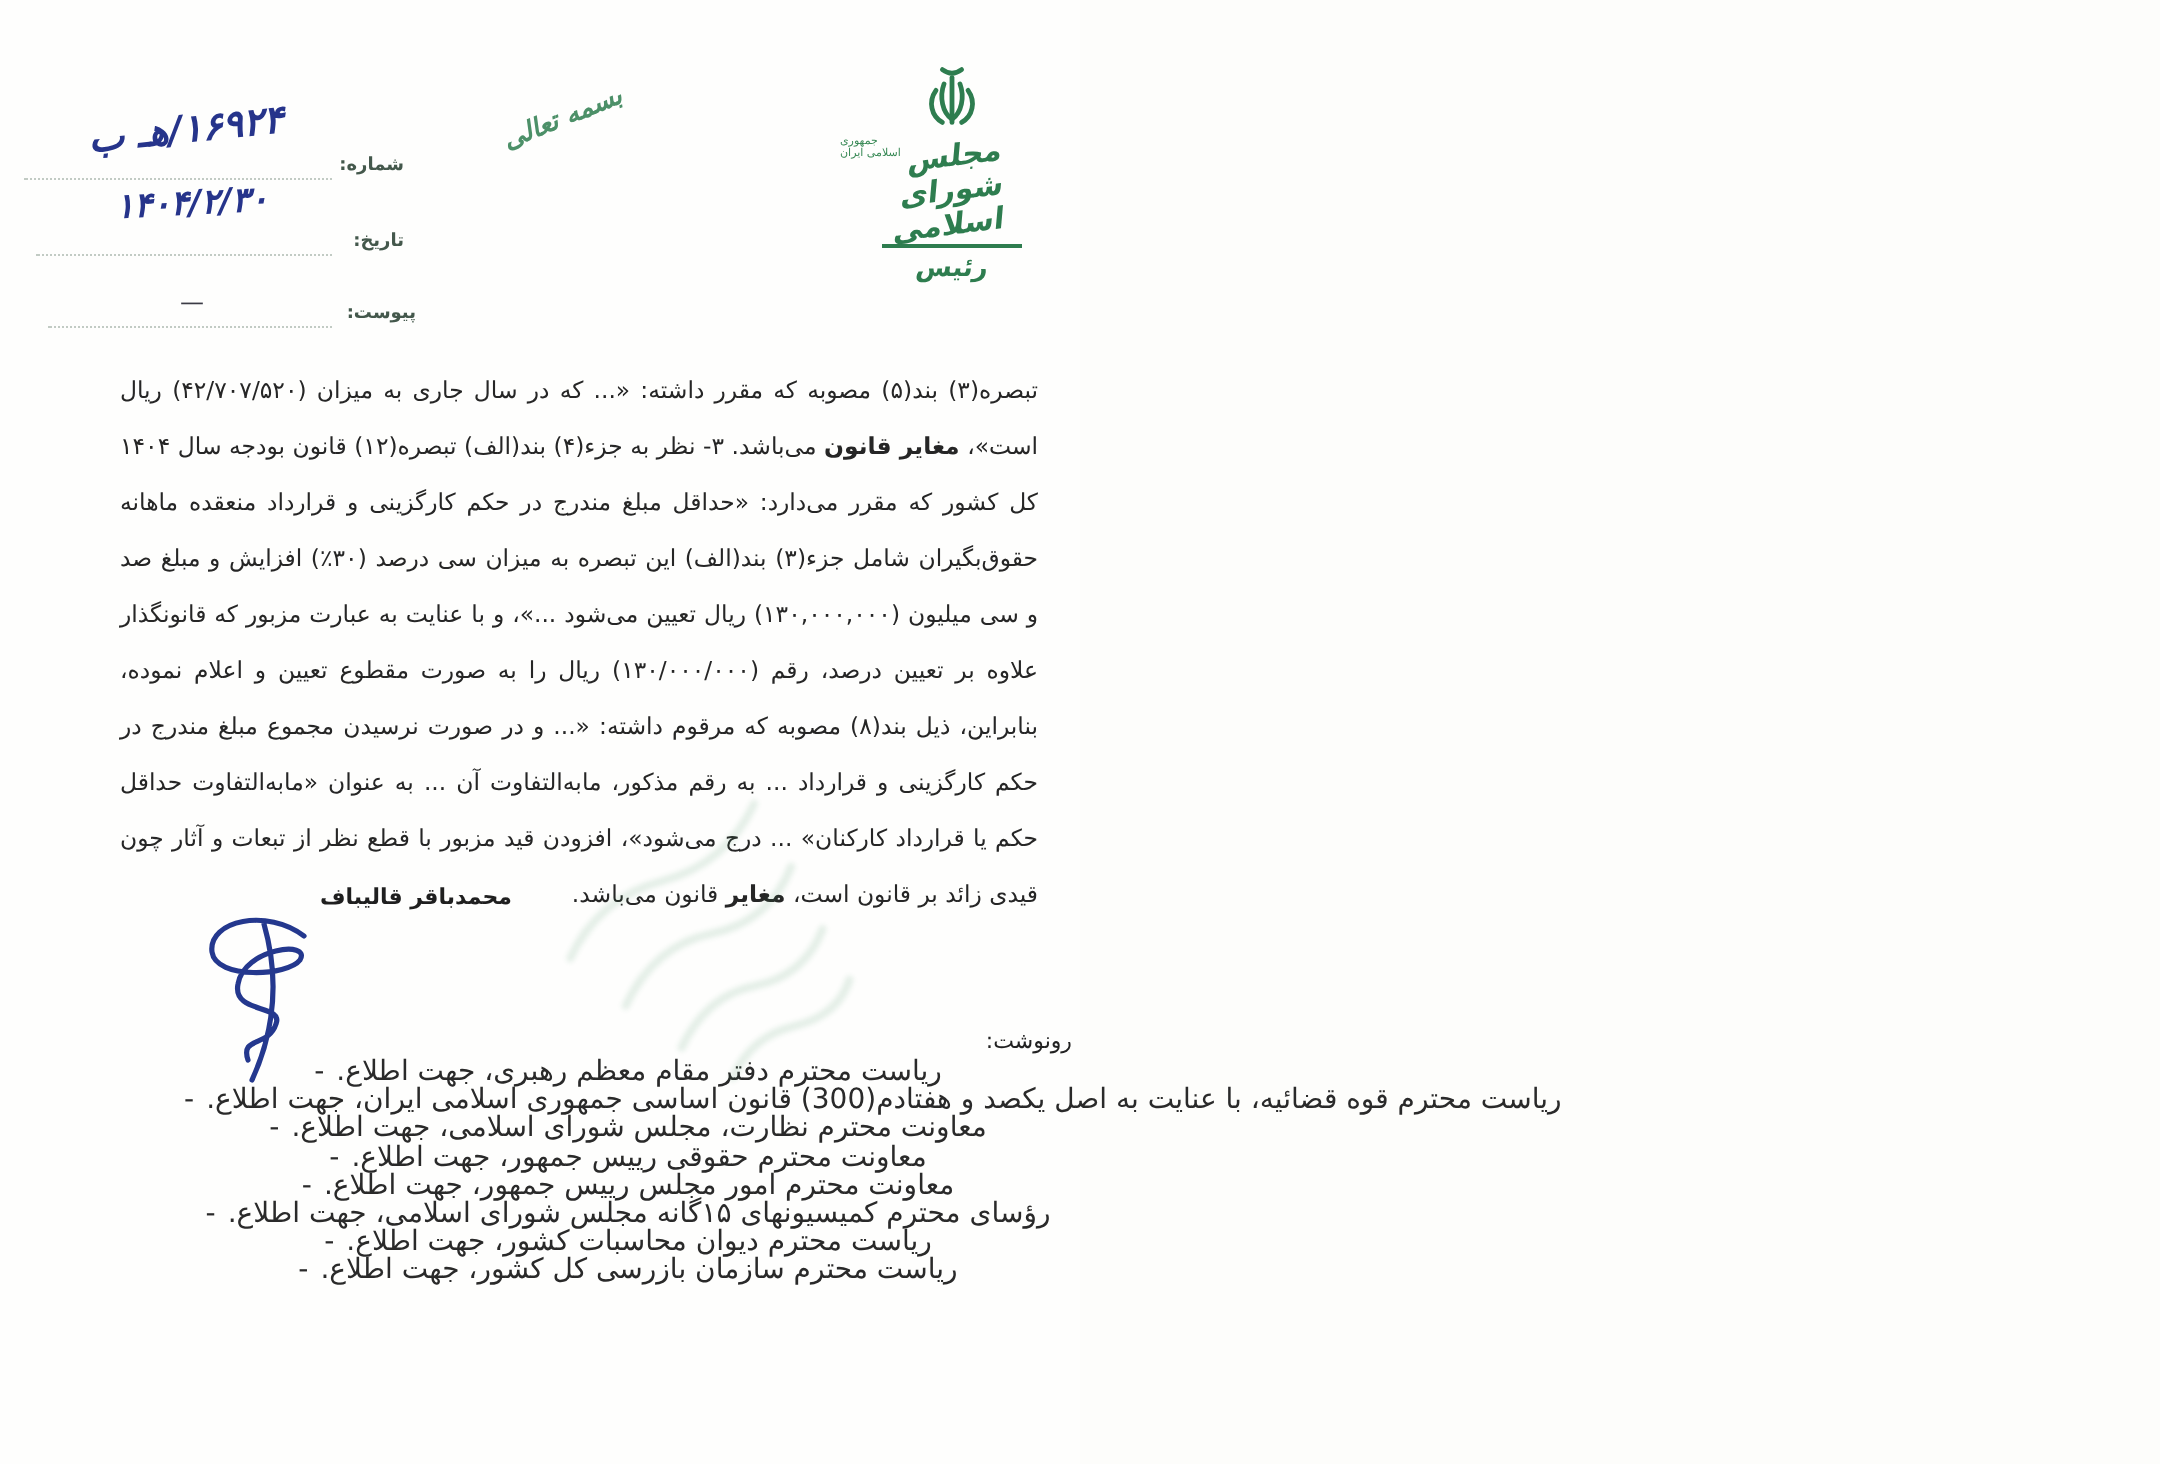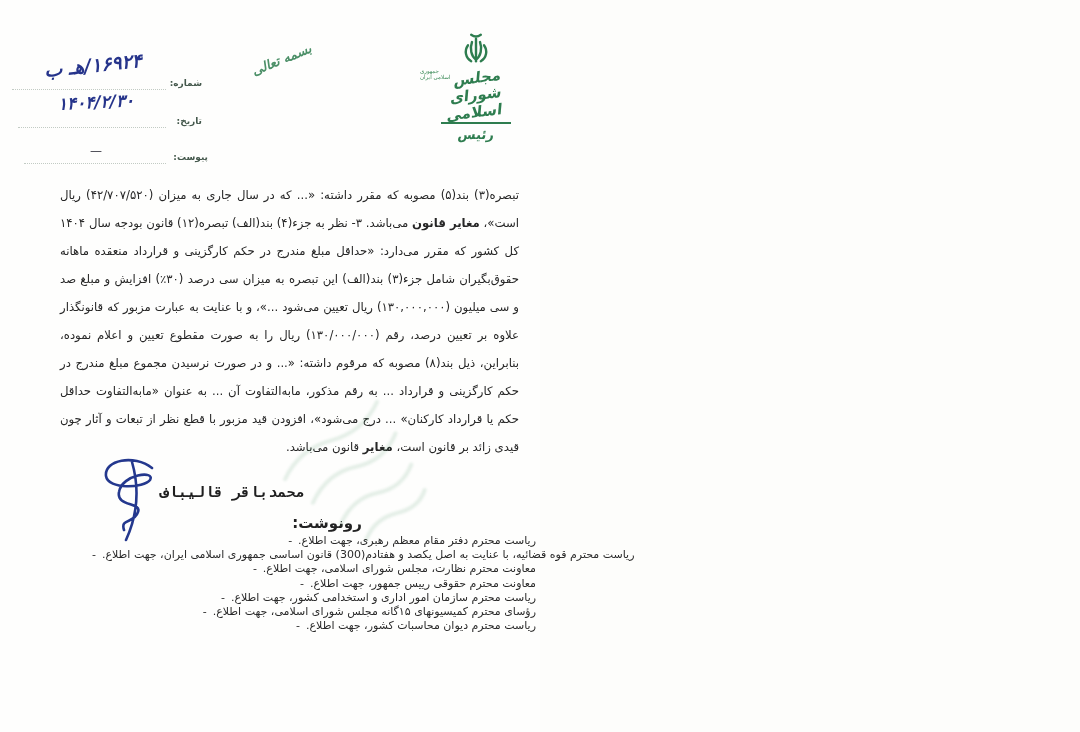--- a/index.html
+++ b/index.html
@@ -39,28 +39,28 @@
   .para1{position:absolute;top:283px;right:26px;left:24px;text-align:justify;text-align-last:right;
          font-size:11.7px;line-height:23px;}
   .numblock{position:absolute;top:451px;left:55px;width:296px;text-align:justify;text-align-last:right;
             font-size:11px;line-height:23.2px;}
   .body2{position:absolute;top:181px;left:60px;right:21px;text-align:justify;text-align-last:right;
          font-size:11.7px;line-height:28px;}
   .b{font-weight:bold;}
 
   
   .sig-scribble{position:absolute;top:452px;left:92px;}
-  .signer{position:absolute;top:483px;left:160px;font-size:15px;font-weight:bold;color:#1f1f1f;
-          direction:rtl;white-space:nowrap;font-family:Liberation Mono, monospace;}
+  .signer{position:absolute;top:442px;left:160px;font-size:11px;font-weight:bold;color:#1f1f1f;
+          direction:rtl;white-space:nowrap;}
 
   
   .cc{position:absolute;top:514px;left:92px;right:4px;}
-  .cc-title{direction:rtl;text-align:center;font-size:15px;font-weight:bold;color:#222;
+  .cc-title{direction:rtl;text-align:right;font-size:11px;font-weight:normal;color:#222;
             padding-left:26px;margin-bottom:2px;}
-  .cc-row{direction:ltr;text-align:right;font-size:11px;line-height:14.2px;color:#2a2a2a;
+  .cc-row{direction:ltr;text-align:center;font-size:14px;line-height:14.2px;color:#2a2a2a;
           white-space:nowrap;}
   .cc-dash{display:inline-block;margin-right:6px;color:#2a2a2a;}
 
   
   .ghost{position:absolute;opacity:.13;filter:blur(1.2px);pointer-events:none;}
   .ghost1{top:380px;left:300px;transform:rotate(-38deg);}
   .ghost2{top:400px;left:290px;transform:rotate(-40deg);}
 </style>
 </head>
 <body>
@@ -160,23 +160,24 @@
     </svg>
     <div class="signer">محمدباقر قالیباف</div>
 
     <div class="cc">
       <div class="cc-title">رونوشت:</div>
       <div id="cc-list">
           <div class="cc-row"><span class="cc-dash">-</span><span dir="rtl">ریاست محترم دفتر مقام معظم رهبری، جهت اطلاع.</span></div>
           <div class="cc-row"><span class="cc-dash">-</span><span dir="rtl">ریاست محترم قوه قضائیه، با عنایت به اصل یکصد و هفتادم(300) قانون اساسی جمهوری اسلامی ایران، جهت اطلاع.</span></div>
           <div class="cc-row"><span class="cc-dash">-</span><span dir="rtl">معاونت محترم نظارت، مجلس شورای اسلامی، جهت اطلاع.</span></div>
           <div class="cc-row"><span class="cc-dash">-</span><span dir="rtl">معاونت محترم حقوقی رییس جمهور، جهت اطلاع.</span></div>
-          <div class="cc-row"><span class="cc-dash">-</span><span dir="rtl">ریاست محترم سازمان امور اداری و استخدامی کشور، جهت اطلاع.</span></div>
+          <div class="cc-row"><span class="cc-dash">-</span><span dir="rtl">معاونت محترم امور مجلس رییس جمهور، جهت اطلاع.</span></div>
           <div class="cc-row"><span class="cc-dash">-</span><span dir="rtl">رؤسای محترم کمیسیونهای ۱۵گانه مجلس شورای اسلامی، جهت اطلاع.</span></div>
           <div class="cc-row"><span class="cc-dash">-</span><span dir="rtl">ریاست محترم دیوان محاسبات کشور، جهت اطلاع.</span></div>
+          <div class="cc-row"><span class="cc-dash">-</span><span dir="rtl">ریاست محترم سازمان بازرسی کل کشور، جهت اطلاع.</span></div>
         </div>
     </div>
 
     <svg class="ghost ghost2" width="140" height="150" viewBox="0 0 140 150">
       <g fill="none" stroke="#3a8a57" stroke-width="4" stroke-linecap="round">
         <path d="M10 30 q30 -14 60 0 t60 0"></path>
         <path d="M16 66 q30 -14 56 0 t52 0"></path>
         <path d="M24 100 q26 -12 48 0 t44 0"></path>
         <path d="M34 128 q20 -10 40 0 t36 0"></path>
       </g>

